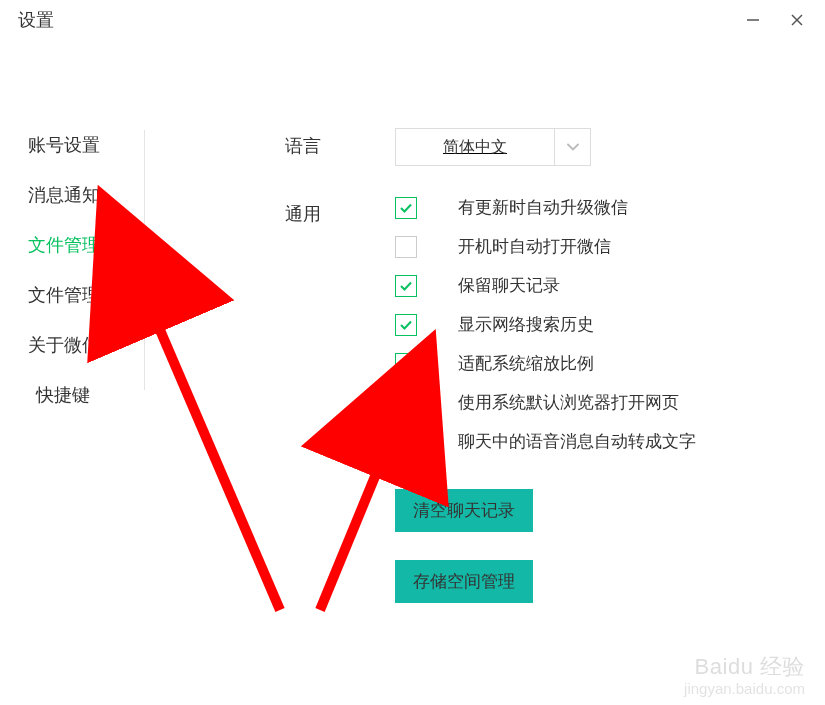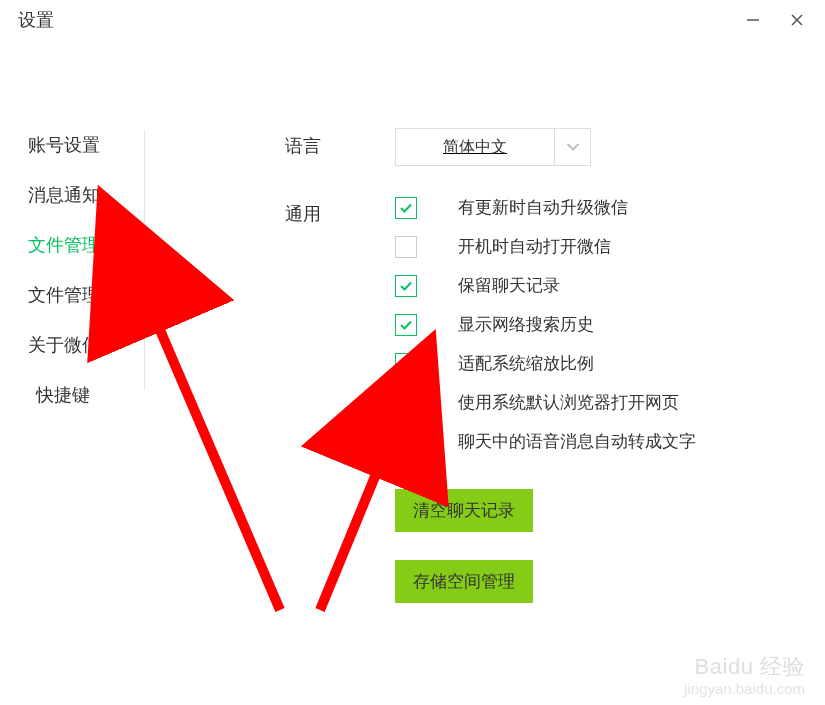--- a/index.html
+++ b/index.html
@@ -141,21 +141,21 @@
     .checkbox.checked {
       border-color: #07c160;
     }
     .checkbox-label {
       font-size: 17px;
       color: #333;
       margin-left: 29px;
     }
     .action-btn {
       display: inline-block;
-      background: #84cc16;
+      background: #14b8a6;
       padding: 10px 18px;
       font-size: 17px;
       color: #333;
       cursor: pointer;
       margin-top: 20px;
       margin-bottom: 8px;
     }
     .arrow-annotation {
       position: absolute;
       pointer-events: none;

